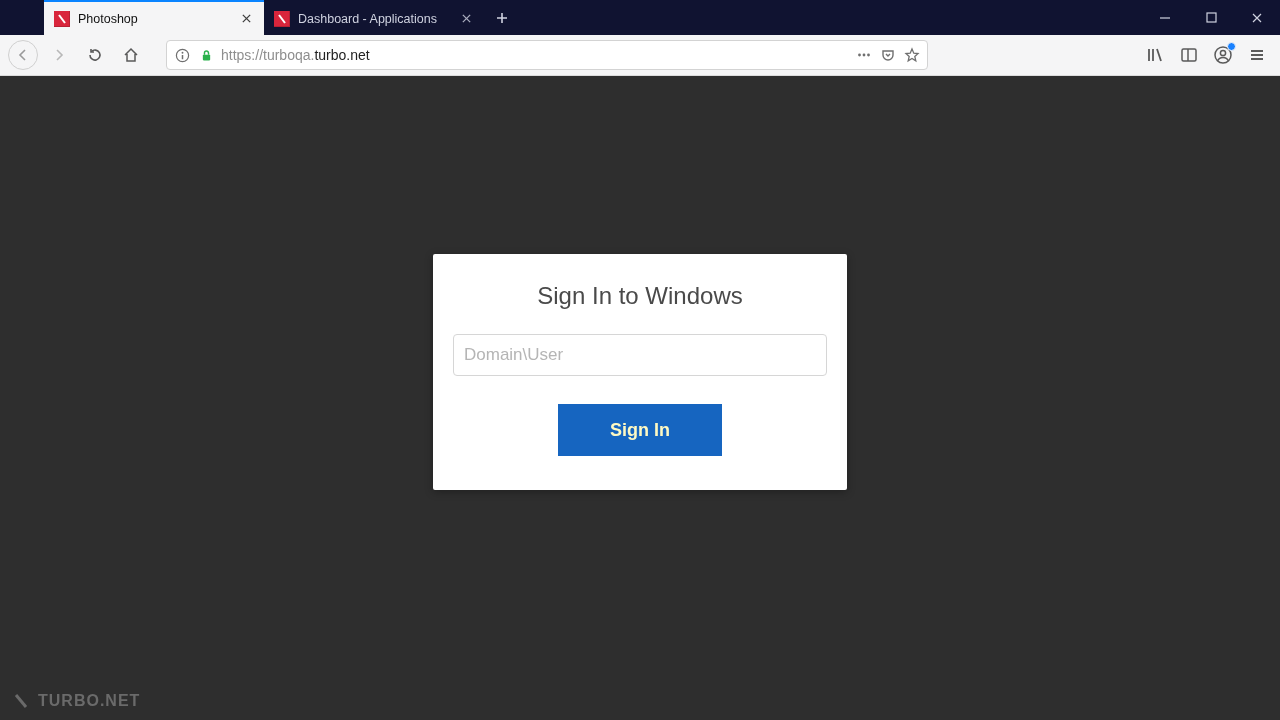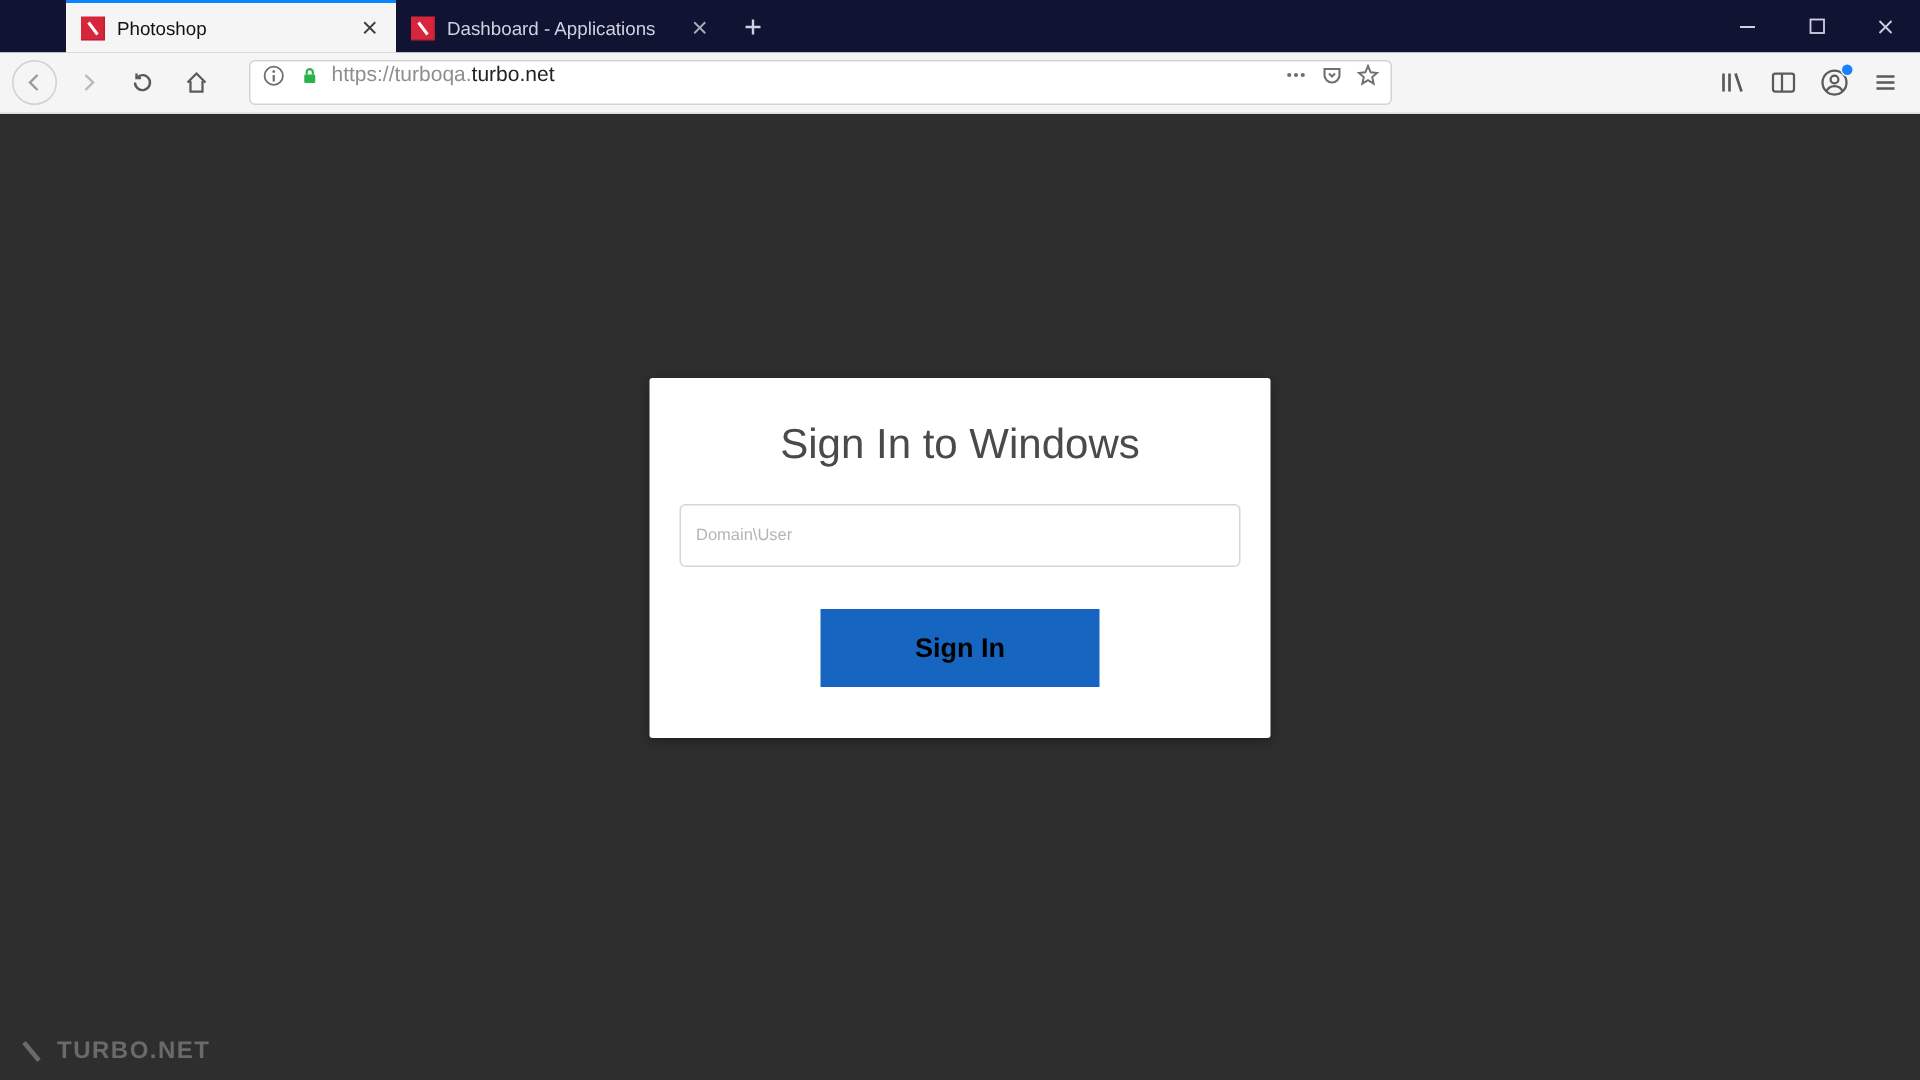--- a/index.html
+++ b/index.html
@@ -29,49 +29,49 @@
   .window-controls { display: flex; }
   .win-btn { width: 46px; height: 35px; display: flex; align-items: center; justify-content: center; color: #cfd2e0; cursor: pointer; }
 
   
   .navbar { height: 41px; background: #f5f5f6; display: flex; align-items: center; padding: 0 8px; gap: 6px; border-bottom: 1px solid #dcdcdc; }
   .nav-btn { width: 30px; height: 30px; display: flex; align-items: center; justify-content: center; border-radius: 4px; color: #5a5a5a; cursor: pointer; }
   .nav-btn.disabled { color: #b8b8b8; cursor: default; }
   .nav-btn.circle { border: 1px solid #d0d0d0; border-radius: 50%; color: #9a9a9a; }
   .urlbar {
     flex: 0 0 762px; margin-left: 14px; height: 30px; border: 1px solid #d3d3d3; border-radius: 4px;
-    background: #fff; display: flex; align-items: flex-start; padding: 0 6px; gap: 6px; color: #777; font-size: 14px;
+    background: #fff; display: flex; align-items: center; padding: 0 6px; gap: 6px; color: #777; font-size: 14px;
   }
   .urlbar .url-text { flex: 1; white-space: nowrap; overflow: hidden; display: flex; align-items: baseline; }
   .urlbar .url-text .host { color: #222; }
   .urlbar .url-text .rest { color: #8e8e8e; }
   .urlbar .icon { width: 18px; height: 18px; display: inline-flex; align-items: center; justify-content: center; color: #6f6f6f; }
   .urlbar .lock { color: #2bb24c; }
   .navbar-right { margin-left: auto; display: flex; align-items: center; gap: 12px; padding-right: 4px; }
   .navbar-right .tool { width: 22px; height: 22px; display: flex; align-items: center; justify-content: center; color: #5a5a5a; cursor: pointer; }
   .ext-badge { position: relative; }
   .ext-badge::after { content: ""; position: absolute; top: -2px; right: -2px; width: 7px; height: 7px; background: #1981ff; border: 1px solid #f5f5f6; border-radius: 50%; }
 
   
   .content { flex: 1; background: #2e2e2e; position: relative; display: flex; align-items: center; justify-content: center; }
   .login-card {
     width: 414px; background: #fff; border-radius: 2px; padding: 28px 20px 34px;
     box-shadow: 0 2px 8px rgba(0,0,0,.3);
     transform: translateY(-26px);
   }
-  .login-card h2 { text-align: center; font-size: 28px; font-weight: 400; color: #4a4a4a; margin-bottom: 24px; }
+  .login-card h2 { text-align: center; font-size: 24px; font-weight: 400; color: #4a4a4a; margin-bottom: 24px; }
   .login-card .field {
     display: block; width: 100%; height: 42px; border: 1px solid #d6d6d6; border-radius: 4px;
-    padding: 18px 10px; font-size: 11px; color: #333; margin-bottom: 12px; outline: none;
+    padding: 18px 10px; font-size: 17px; color: #333; margin-bottom: 12px; outline: none;
     font-family: inherit;
   }
   .login-card .field::placeholder { color: #b5b5b5; }
   .login-card .signin-btn {
-    display: block; margin: 28px auto 0; width: 186px; height: 52px;
-    background: #1665c0; color: #000000; border: none; font-size: 18px; font-weight: 600; cursor: pointer;
+    display: block; margin: 28px auto 0; width: 164px; height: 52px;
+    background: #1665c0; color: #fef9c3; border: none; font-size: 18px; font-weight: 600; cursor: pointer;
     font-family: inherit;
   }
   .watermark {
     position: absolute; left: 12px; bottom: 10px; display: flex; align-items: center; gap: 8px;
     color: #6a6a6a; font-weight: 600; letter-spacing: 1px; font-size: 16px;
   }
   .watermark svg { width: 18px; height: 18px; }
 </style>
 </head>
 <body>

